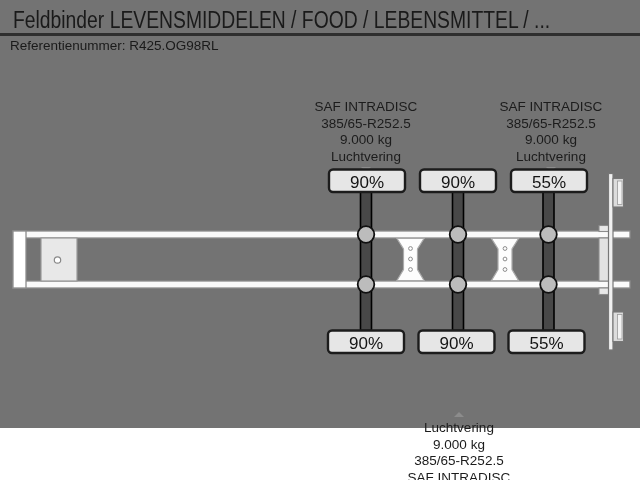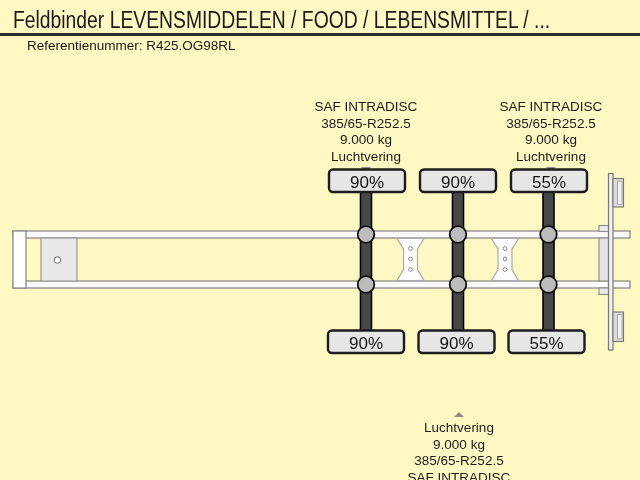--- a/index.html
+++ b/index.html
@@ -1,22 +1,22 @@
 <!DOCTYPE html>
 <html><head>
 <meta charset="utf-8">
 <style>
   html,body{margin:0;padding:0;background:#ffffff;width:640px;height:480px;overflow:hidden;
             font-family:"Liberation Sans", sans-serif;}
-  #stage{position:relative;width:640px;height:480px;background:#fef9c3;}
+  #stage{position:relative;width:640px;height:428px;background:#737373;}
 
   .page-title{position:absolute;left:13px;top:6px;font-size:23px;line-height:28px;color:#1a1a1a;
               white-space:nowrap;transform:scaleX(0.84);transform-origin:left top;}
   .divider{position:absolute;left:0;top:33px;width:640px;height:3px;background:#2e2e2e;}
-  .ref-line{position:absolute;left:27px;top:37px;font-size:13.5px;line-height:17px;color:#1a1a1a;
+  .ref-line{position:absolute;left:10px;top:37px;font-size:13.5px;line-height:17px;color:#1a1a1a;
             white-space:nowrap;text-align:center;}
 
   .ann{position:absolute;width:184px;text-align:center;color:#1c1c1c;font-size:13.5px;line-height:16.6px;margin-top:33px;}
   .ann .ln{white-space:nowrap;}
   .arrow-down{width:0;height:0;margin:2px auto 0 auto;
               border-left:5px solid transparent;border-right:5px solid transparent;
               border-top:5px solid #8c8c8c;}
   .arrow-up{width:0;height:0;margin:0 auto 3px auto;
             border-left:5px solid transparent;border-right:5px solid transparent;
             border-bottom:5px solid #8c8c8c;}

